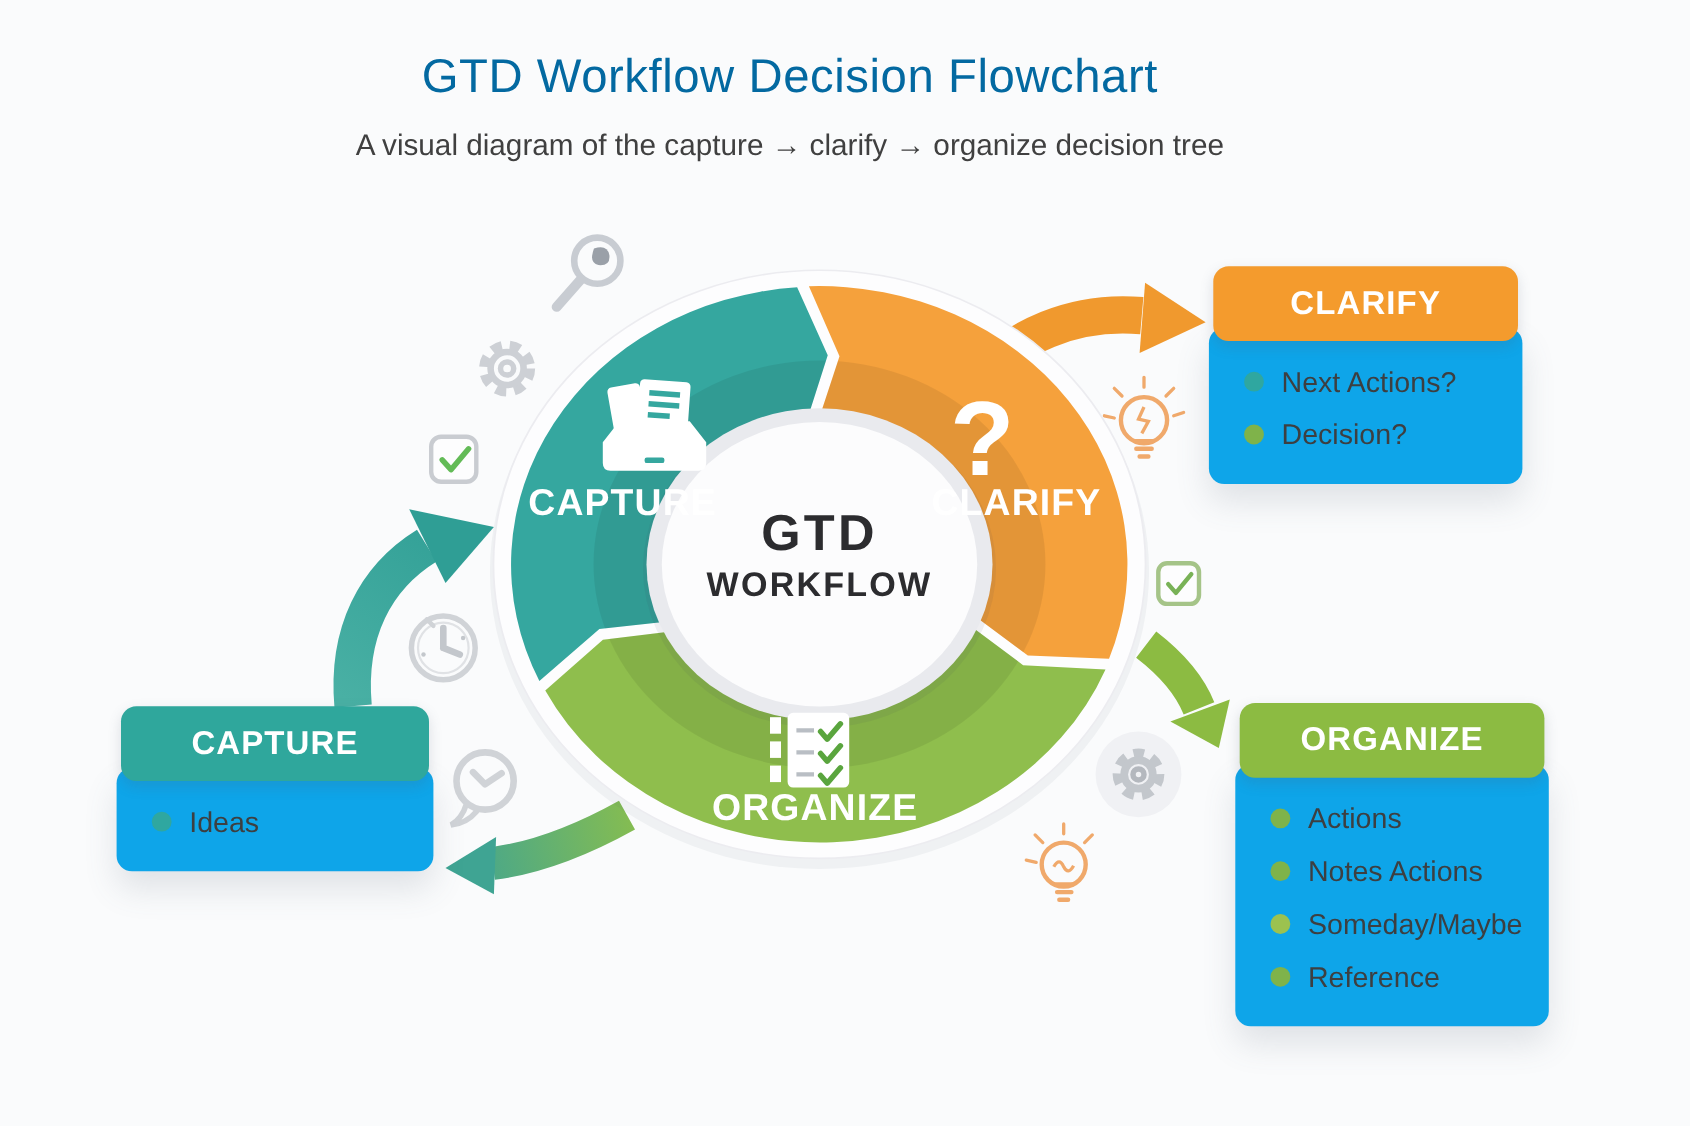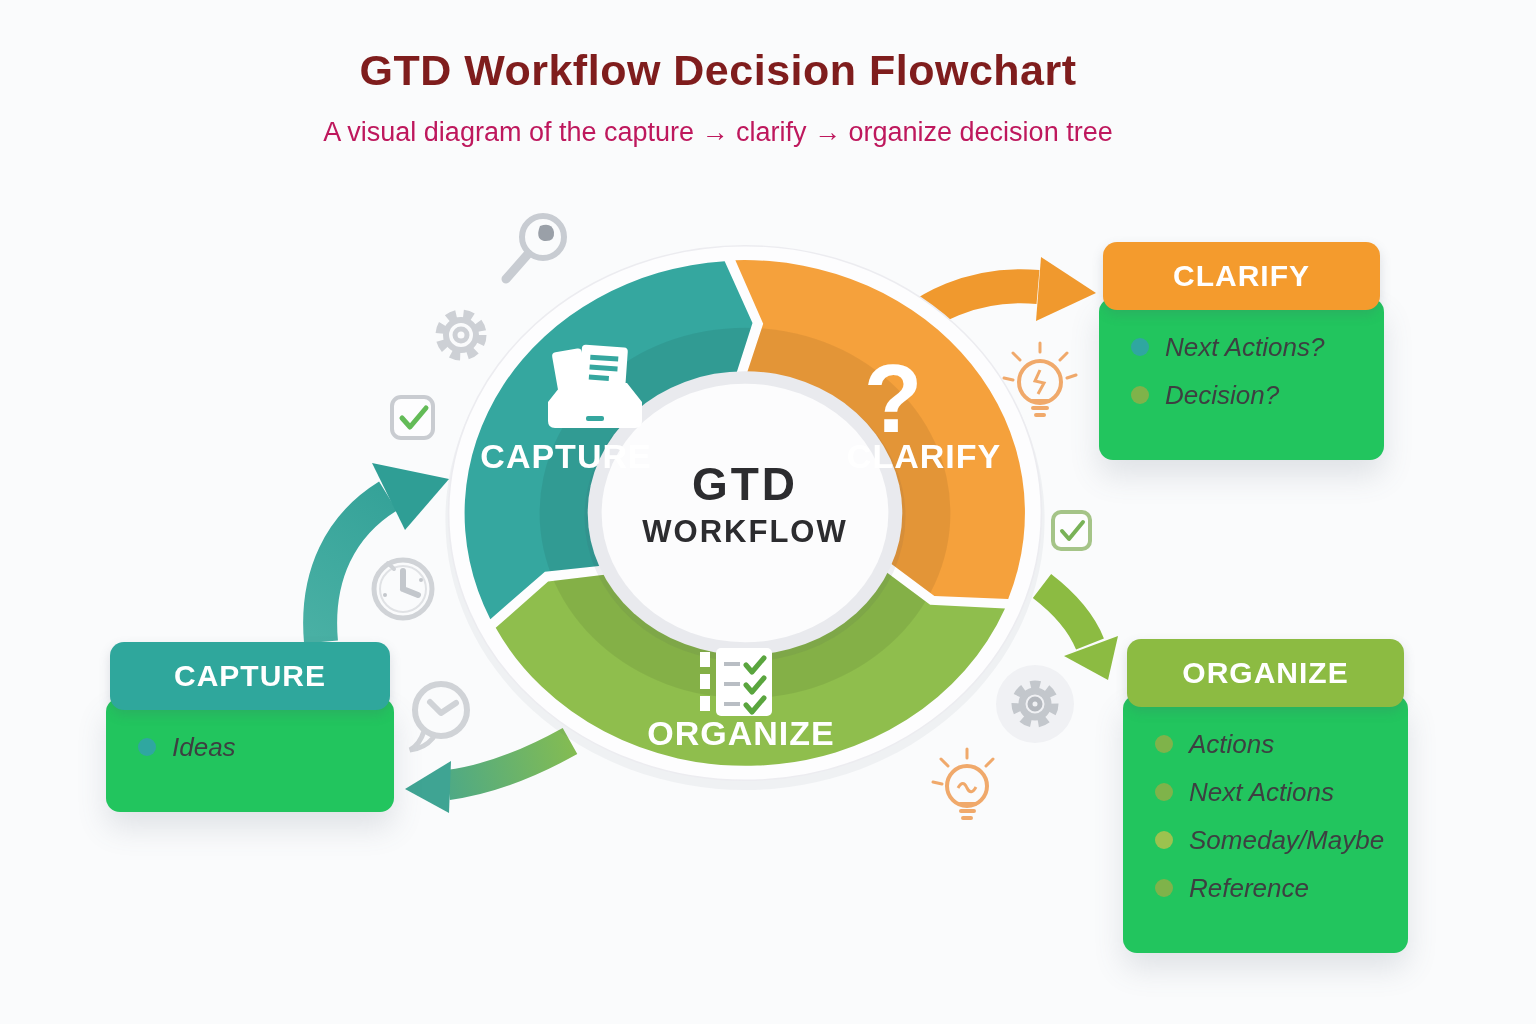--- a/index.html
+++ b/index.html
@@ -1,28 +1,28 @@
 <!DOCTYPE html>
 <html><head>
 <meta charset="utf-8">
 <style>
   html,body{margin:0;padding:0;background:#fafbfc;font-family:"Liberation Sans",sans-serif;}
   .stage{position:relative;width:1536px;height:1024px;background:#fafbfc;overflow:hidden;}
   .header{position:absolute;left:0;top:0;width:1436px;text-align:center;}
-  .page-title{margin:46px 0 0 0;font-size:43px;font-weight:700;color:#7f1d1d;letter-spacing:.5px;}
-  .page-subtitle{margin:22px 0 0 0;font-size:27px;font-weight:400;color:#be185d;}
+  .page-title{margin:46px 0 0 0;font-size:43px;font-weight:400;color:#0369a1;letter-spacing:.5px;}
+  .page-subtitle{margin:22px 0 0 0;font-size:27px;font-weight:400;color:#404040;}
   svg.canvas{position:absolute;left:0;top:0;}
   .seg-label{font-family:"Liberation Sans",sans-serif;font-weight:700;fill:#ffffff;}
   .center-line1{font-family:"Liberation Sans",sans-serif;font-weight:700;fill:#2c2c2f;letter-spacing:3px;}
   .center-line2{font-family:"Liberation Sans",sans-serif;font-weight:700;fill:#2c2c2f;letter-spacing:2px;}
   .card{position:absolute;}
   .card-header{position:relative;z-index:2;height:68px;border-radius:14px;display:flex;align-items:center;justify-content:center;
     color:#fff;font-size:30px;font-weight:700;letter-spacing:1px;box-shadow:0 5px 12px rgba(80,90,110,.18);}
-  .card-body{position:absolute;z-index:1;left:-4px;right:-4px;top:56px;background:#22c55e;border-radius:14px;
-    box-shadow:0 16px 30px rgba(90,100,120,.16);padding:34px 10px 32px 32px;box-sizing:border-box;font-style:italic;}
+  .card-body{position:absolute;z-index:1;left:-4px;right:-4px;top:56px;background:#0ea5e9;border-radius:14px;
+    box-shadow:0 16px 30px rgba(90,100,120,.16);padding:34px 10px 12px 32px;box-sizing:border-box;}
   .card-item{display:flex;align-items:center;gap:16px;height:30px;margin-bottom:18px;font-size:26px;color:#3d3f41;}
   .dot{width:18px;height:18px;border-radius:50%;flex:0 0 auto;}
   .hdr-capture{background:#2FA79C;}
   .hdr-clarify{background:#F49B2D;}
   .hdr-organize{background:#8CBB42;}
   .dot-teal{background:#2FA7A0;}
   .dot-orange{background:#F5952F;}
   .dot-green{background:#7FB34A;}
   .dot-green-light{background:#9CC24F;}
 </style>
@@ -186,21 +186,21 @@
 
   <div class="card" style="left:1127px;top:639px;width:277px;">
     <div class="card-header hdr-organize">ORGANIZE</div>
     <div class="card-body">
       <div class="card-item">
         <span class="dot dot-green"></span>
         <span>Actions</span>
       </div>
       <div class="card-item">
         <span class="dot dot-green"></span>
-        <span>Next Actions</span>
+        <span>Notes Actions</span>
       </div>
       <div class="card-item">
         <span class="dot dot-green-light"></span>
         <span>Someday/Maybe</span>
       </div>
       <div class="card-item">
         <span class="dot dot-green"></span>
         <span>Reference</span>
       </div>
     </div>

